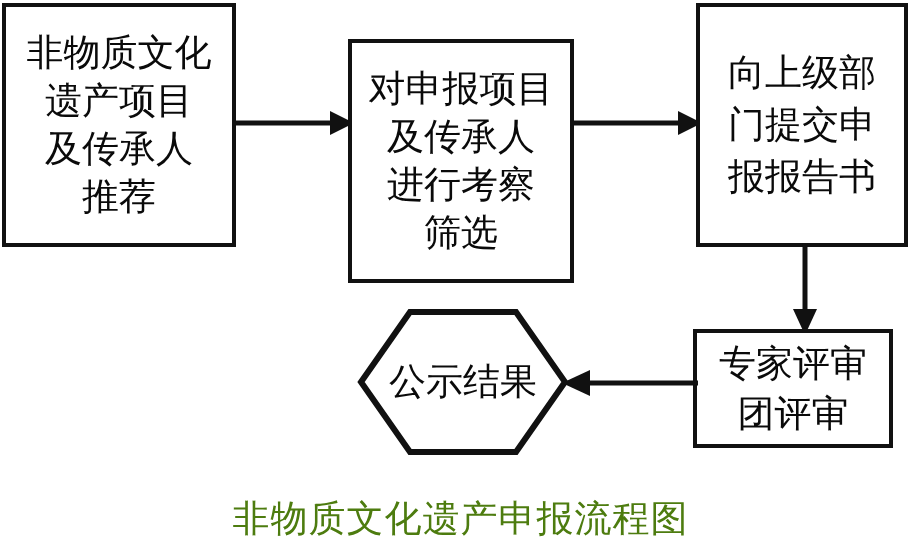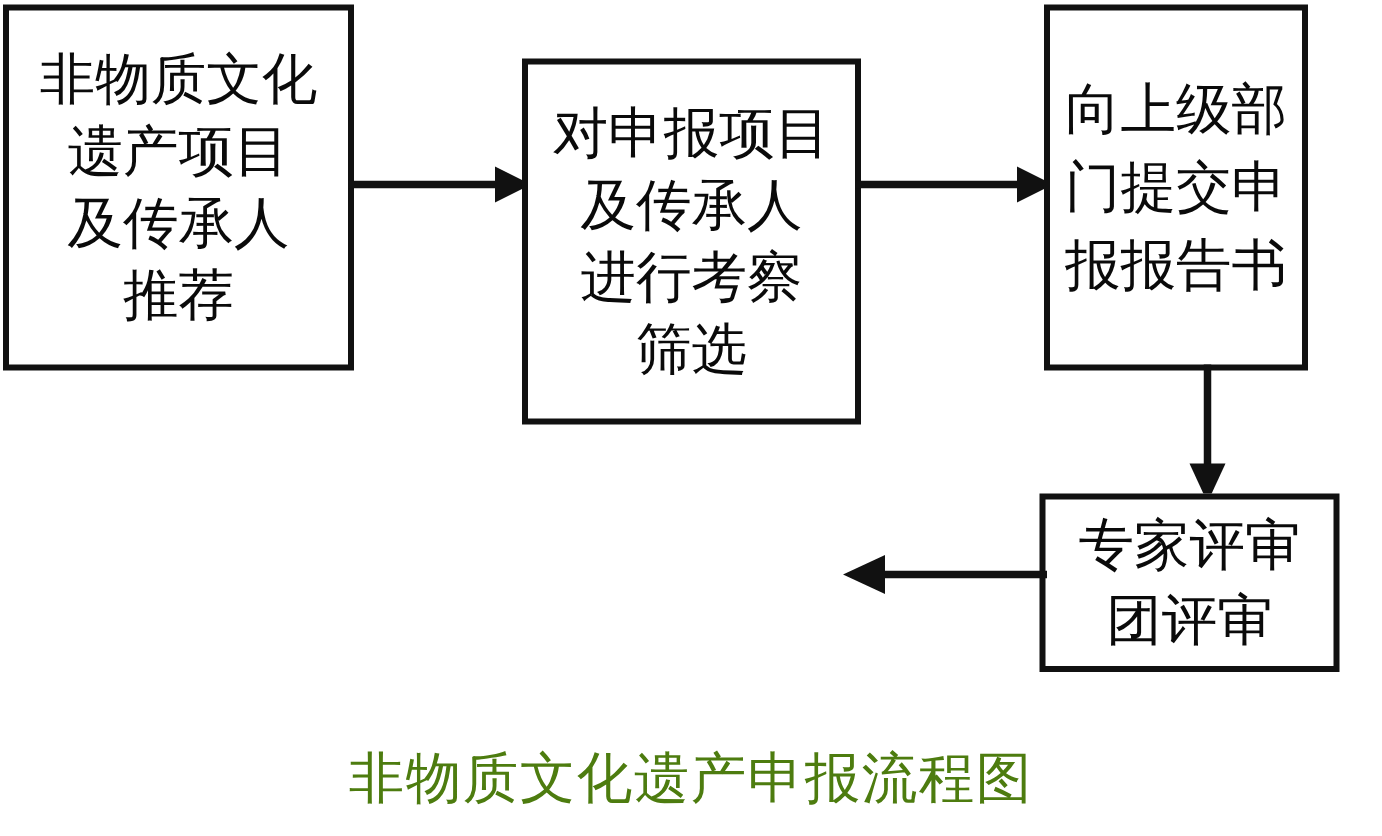--- a/index.html
+++ b/index.html
@@ -31,21 +31,21 @@
   .proc .label {
     font-size: 37px;
     line-height: 48px;
     letter-spacing: 0px;
     white-space: pre-line;
     font-weight: 400;
   }
   
   #node-recommend { left: 2px;   top: 3px;   width: 234px; height: 244px; }
   #node-inspect   { left: 348px; top: 3px;   width: 226px; height: 244px; margin-top: 36px; }
-  #node-submit    { left: 696px; top: 3px;   width: 176px; height: 244px; }
+  #node-submit    { left: 696px; top: 3px;   width: 212px; height: 244px; }
   #node-submit .label { line-height: 52px; }
   #node-review    { left: 693px; top: 329px; width: 200px; height: 119px; }
   #node-review .label { line-height: 50px; }
 
   
   #node-publish {
     left: 357px;
     top: 308px;
     width: 212px;
     height: 148px;
@@ -130,16 +130,22 @@
   <div class="node proc" id="node-review">
     <div class="label">专家评审
 团评审</div>
   </div>
 
   <svg class="connector" id="conn-4" viewBox="0 0 136 34">
     <line x1="136" y1="17" x2="26" y2="17" stroke="#111111" stroke-width="5"></line>
     <polygon points="0,17 28,4 28,30" fill="#111111"></polygon>
   </svg>
 
+  <div class="node" id="node-publish">
+    <svg viewBox="0 0 212 148">
+      <polygon points="53,4 159,4 208,74 159,144 53,144 4,74" fill="#ffffff" stroke="#111111" stroke-width="6" stroke-linejoin="miter"></polygon>
+    </svg>
+    <div class="label">公示结果</div>
+  </div>
 
   <div id="caption">非物质文化遗产申报流程图</div>
 
 </div>
 
 </body></html>

